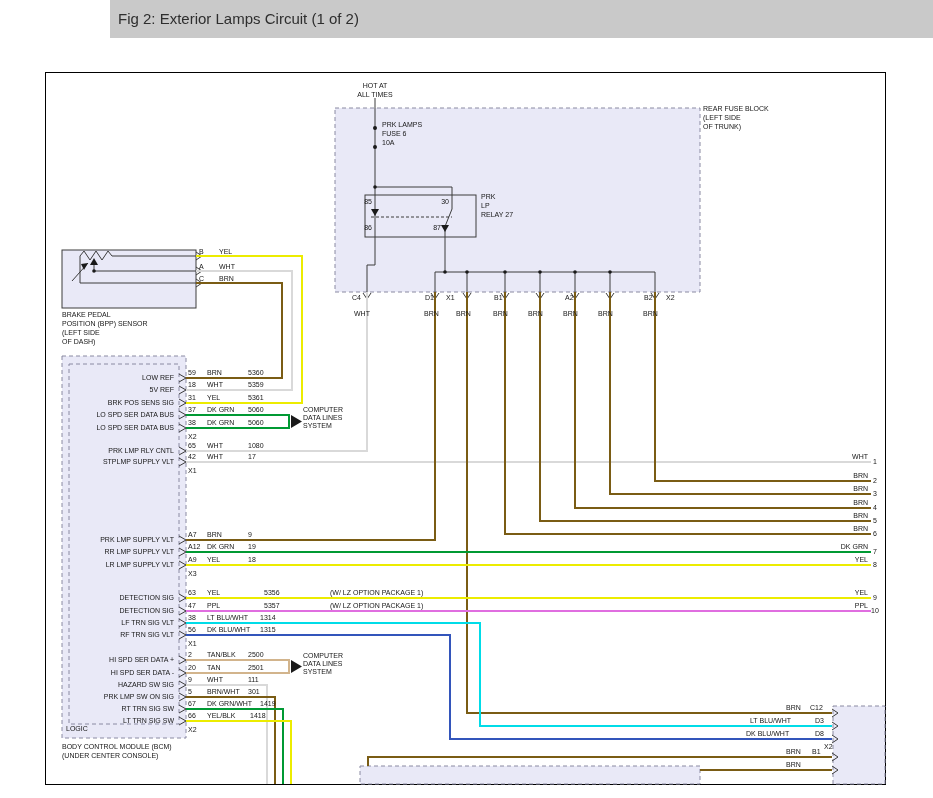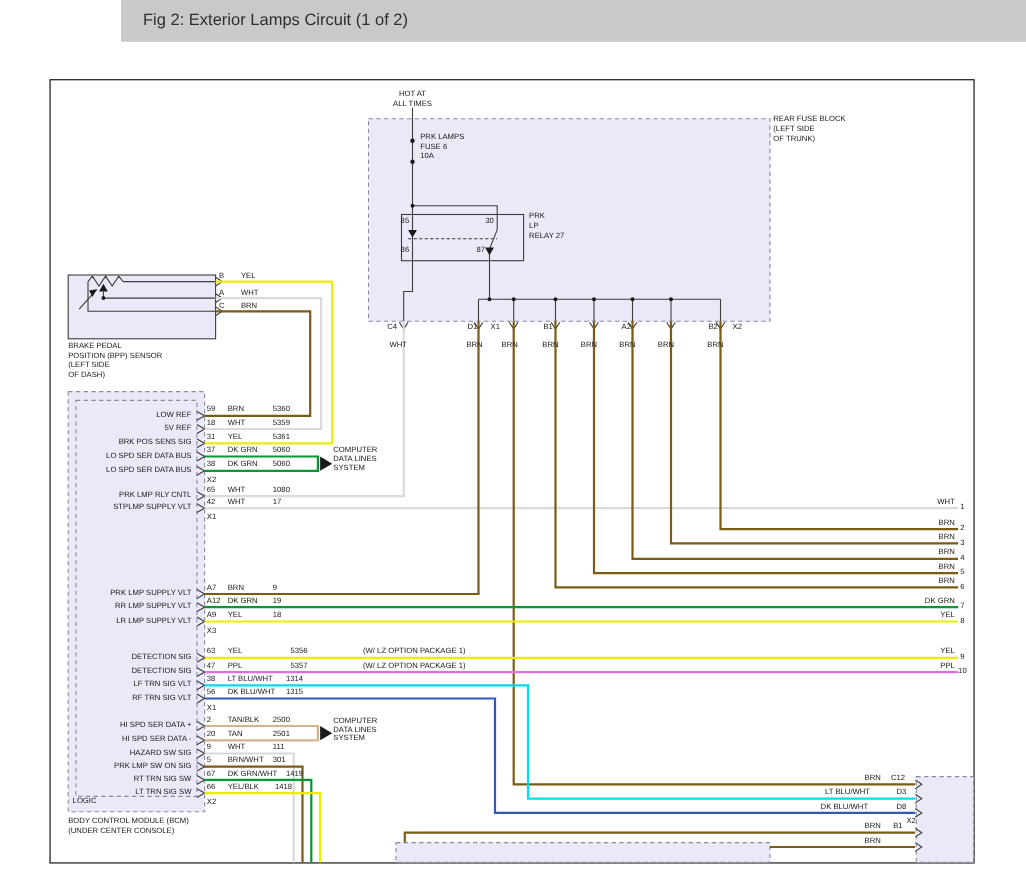--- a/index.html
+++ b/index.html
@@ -1,19 +1,19 @@
 <!DOCTYPE html>
 <html><head>
 <meta charset="utf-8">
 <style>
   html,body{margin:0;padding:0;background:#fff;}
   .page{position:relative;width:933px;height:798px;background:#fff;overflow:hidden;
         font-family:"Liberation Sans",sans-serif;}
   .titlebar{position:absolute;left:110px;top:0;width:823px;height:38px;background:#c9c9c9;}
-  .title-text{position:absolute;left:20px;top:10px;font-size:15px;color:#2e2e2e;white-space:nowrap;}
+  .title-text{position:absolute;left:8px;top:10px;font-size:15px;color:#2e2e2e;white-space:nowrap;}
   .t{position:absolute;font-size:7px;line-height:8px;color:#161616;white-space:nowrap;}
   .r{text-align:right;}
   svg{position:absolute;left:0;top:0;}
   .st{stroke:#3c3c3c;stroke-width:1;fill:none;}
   .stD{stroke:#3c3c3c;stroke-width:1;fill:none;stroke-dasharray:3 2;}
   .box{fill:#e9e9f7;stroke:#8a8aa2;stroke-width:1;stroke-dasharray:4 3;}
   .boxn{fill:none;stroke:#8a8aa2;stroke-width:1;stroke-dasharray:4 3;}
   .solid{fill:#e9e9f7;stroke:#3c3c3c;stroke-width:1;}
   .w{stroke-width:2;fill:none;}
 </style>

